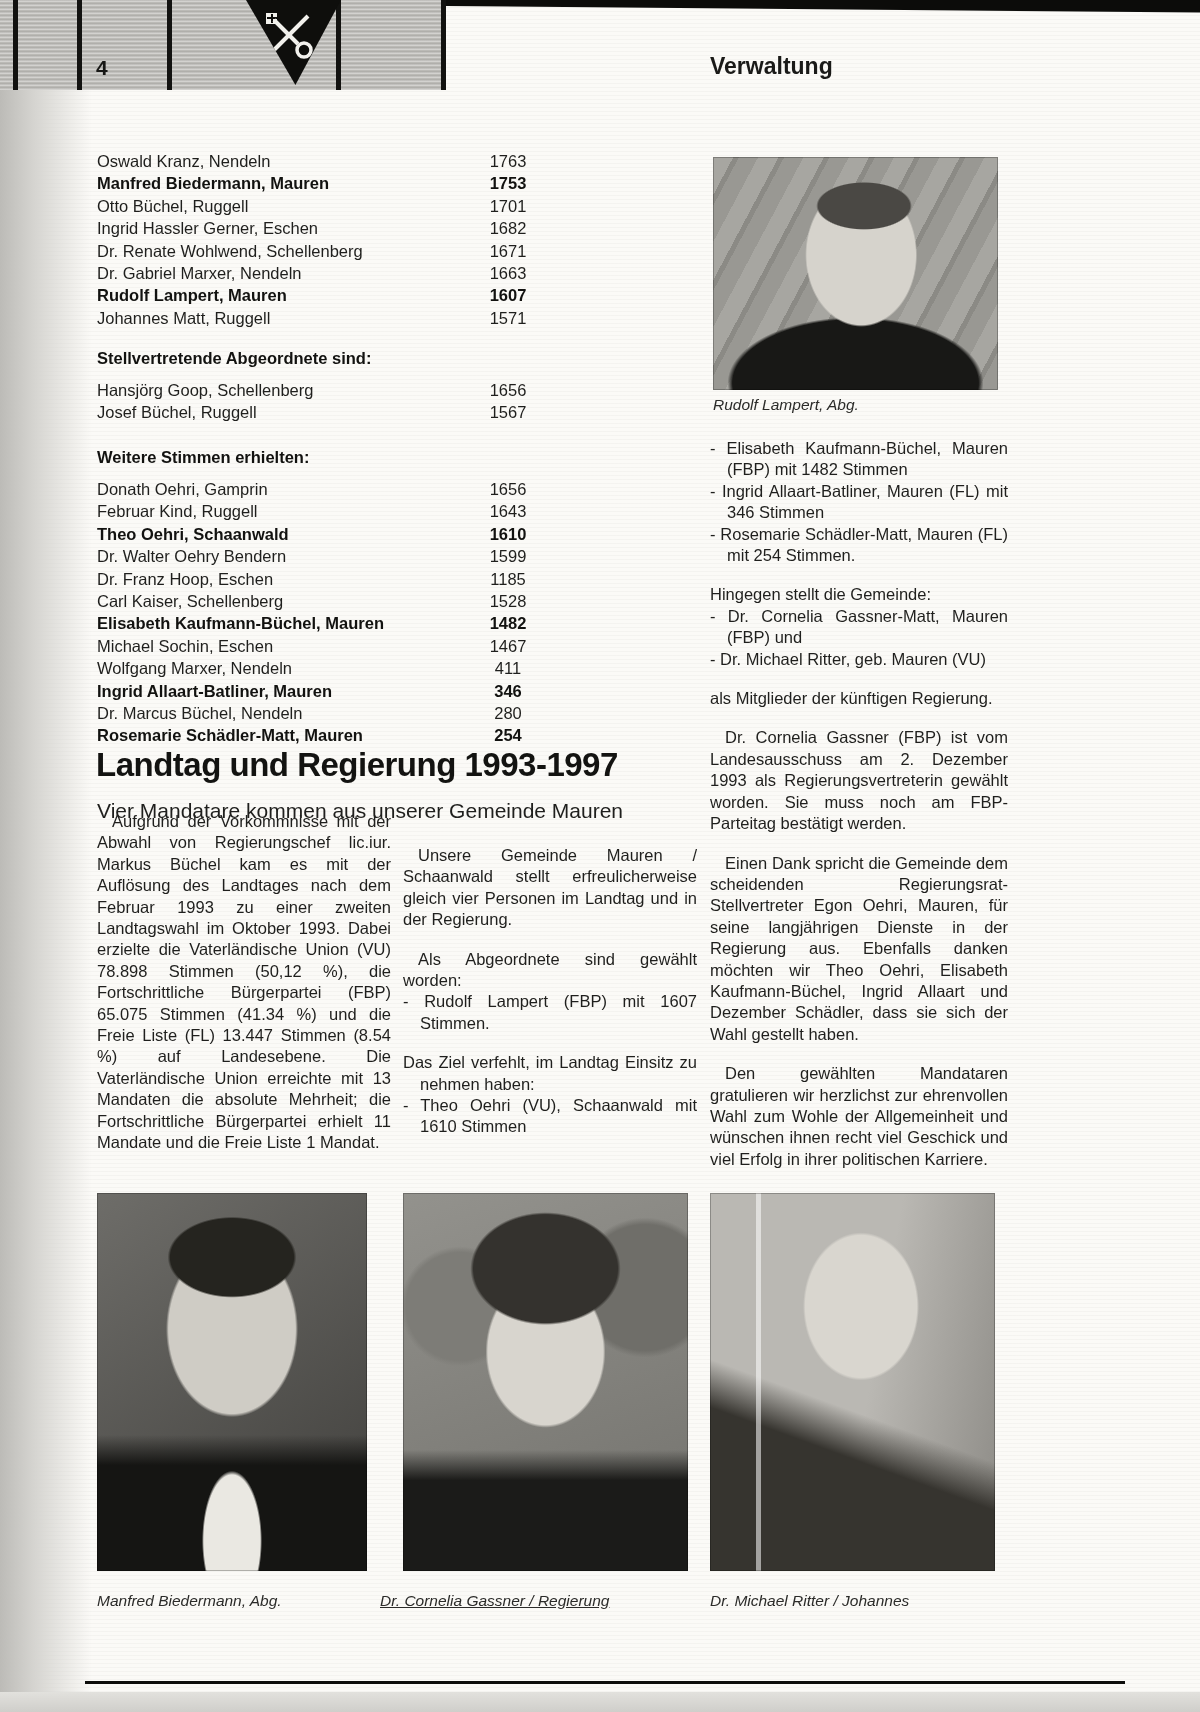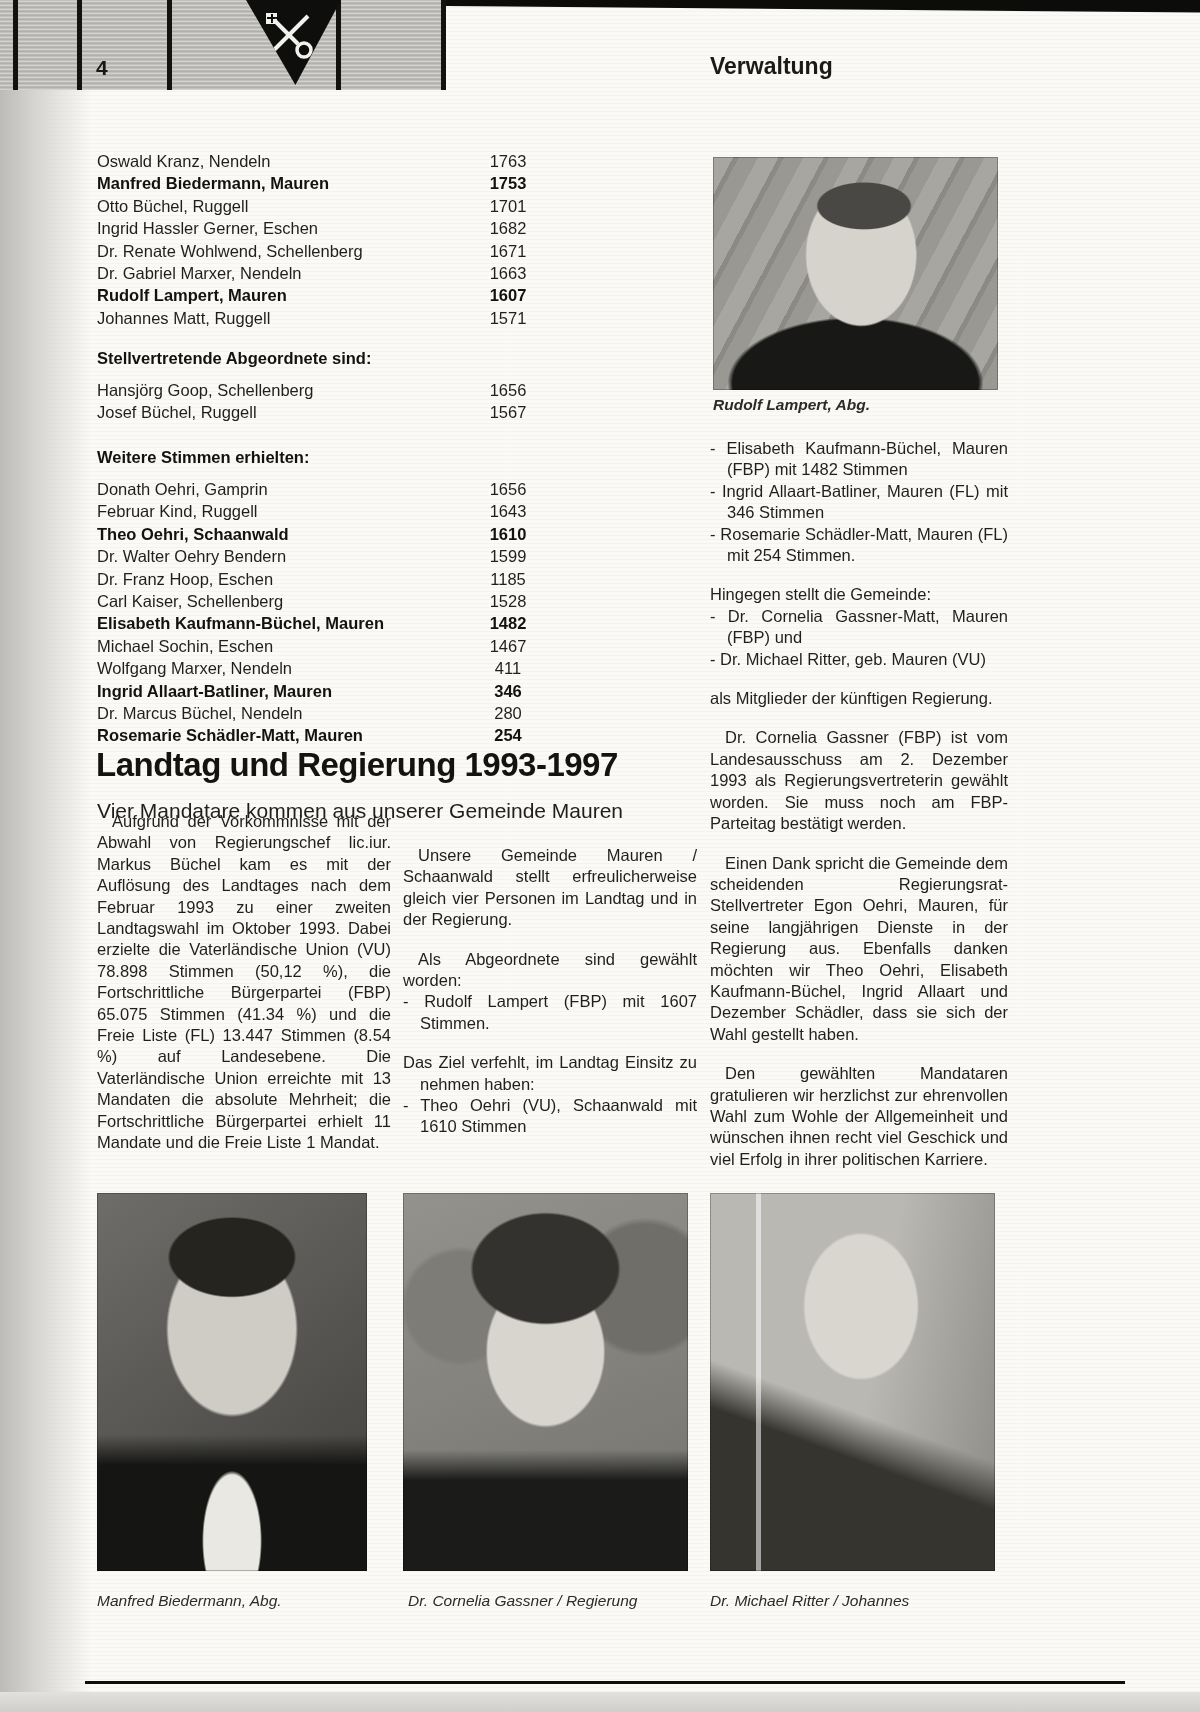--- a/index.html
+++ b/index.html
@@ -73,23 +73,23 @@
       radial-gradient(circle 60px at 20% 30%, #7d7c77 0 90%, rgba(0,0,0,0) 100%),
       radial-gradient(circle 70px at 85% 25%, #6f6e69 0 90%, rgba(0,0,0,0) 100%),
       linear-gradient(160deg, #93928d, #72716c);}
   #photo-ritter{left:710px;top:1193px;width:285px;height:378px;
     background:
       radial-gradient(ellipse 58px 74px at 53% 30%, #d9d6cf 0 96%, rgba(0,0,0,0) 100%),
       linear-gradient(90deg, rgba(0,0,0,0) 0 16%, rgba(255,255,255,.55) 16% 18%, rgba(0,0,0,0) 18%),
       linear-gradient(200deg, rgba(0,0,0,0) 56%, #36342f 66%),
       linear-gradient(100deg, #bab8b3 0 55%, #8d8b86 100%);}
   .caption{position:absolute;font-style:italic;font-size:15.5px;color:#2b2b29;}
-  #caption-lampert{left:713px;top:396px;font-weight:bold;}
+  #caption-lampert{left:713px;top:396px;}
   #caption-biedermann{left:97px;top:1592px;}
-  #caption-gassner{left:408px;top:1592px;}
+  #caption-gassner{left:380px;top:1592px;text-decoration:underline;}
   #caption-ritter{left:710px;top:1592px;}
 </style>
 </head>
 <body>
 
 <div id="page">
 
   <div id="gutter"></div>
 
   <div id="header-band">

